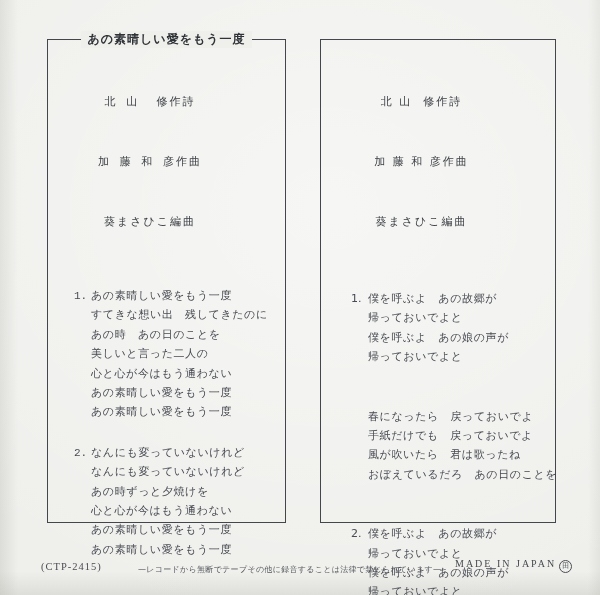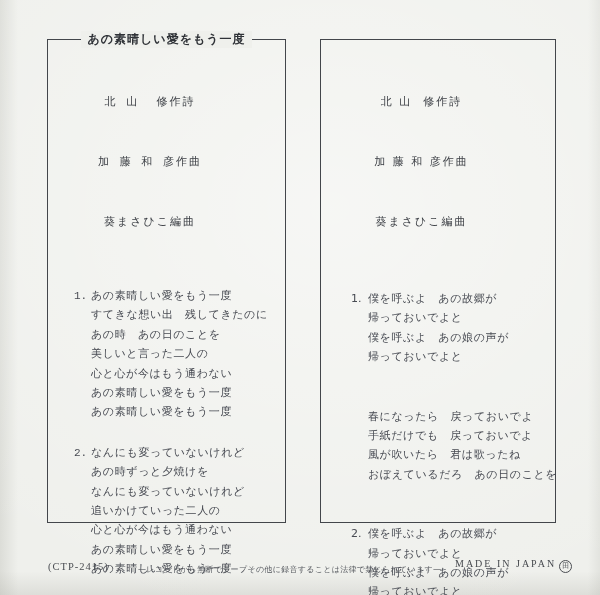--- a/index.html
+++ b/index.html
@@ -50,21 +50,21 @@
   .stanza { display:flex; }
   .song-box.left  .stanza { margin-bottom:21px; }
   .song-box.right .stanza { margin-bottom:40px; }
   .stanza-number { flex:none; width:17px; line-height:19.4px; }
   .lyric-line {
     line-height:19.4px;
     letter-spacing:0.6px;
     white-space:pre;
   }
   .catalog {
-    position:absolute; left:48px; top:561px;
+    position:absolute; left:41px; top:561px;
     font-family:"Liberation Serif", serif;
     font-size:10.5px; letter-spacing:1px;
     color:#4a4d52;
   }
   .notice {
     position:absolute; left:138px; top:564px; width:290px;
     font-size:8px; letter-spacing:0.3px;
     color:#55585e;
     white-space:nowrap;
     text-align:center;
@@ -111,23 +111,22 @@
         <div class="lyric-line">美しいと言った二人の</div>
         <div class="lyric-line">心と心が今はもう通わない</div>
         <div class="lyric-line">あの素晴しい愛をもう一度</div>
         <div class="lyric-line">あの素晴しい愛をもう一度</div>
       </div>
     </div>
     <div class="stanza">
       <span class="stanza-number">2.</span>
       <div class="stanza-lines">
         <div class="lyric-line">なんにも変っていないけれど</div>
+        <div class="lyric-line">なんにも変っていないけれど</div>
         <div class="lyric-line">あの時ずっと夕焼けを</div>
-        <div class="lyric-line">なんにも変っていないけれど</div>
-        <div class="lyric-line">追いかけていった二人の</div>
         <div class="lyric-line">心と心が今はもう通わない</div>
         <div class="lyric-line">あの素晴しい愛をもう一度</div>
         <div class="lyric-line">あの素晴しい愛をもう一度</div>
       </div>
     </div>
 
   </div>
 </div>
 
 <div class="song-box right">

